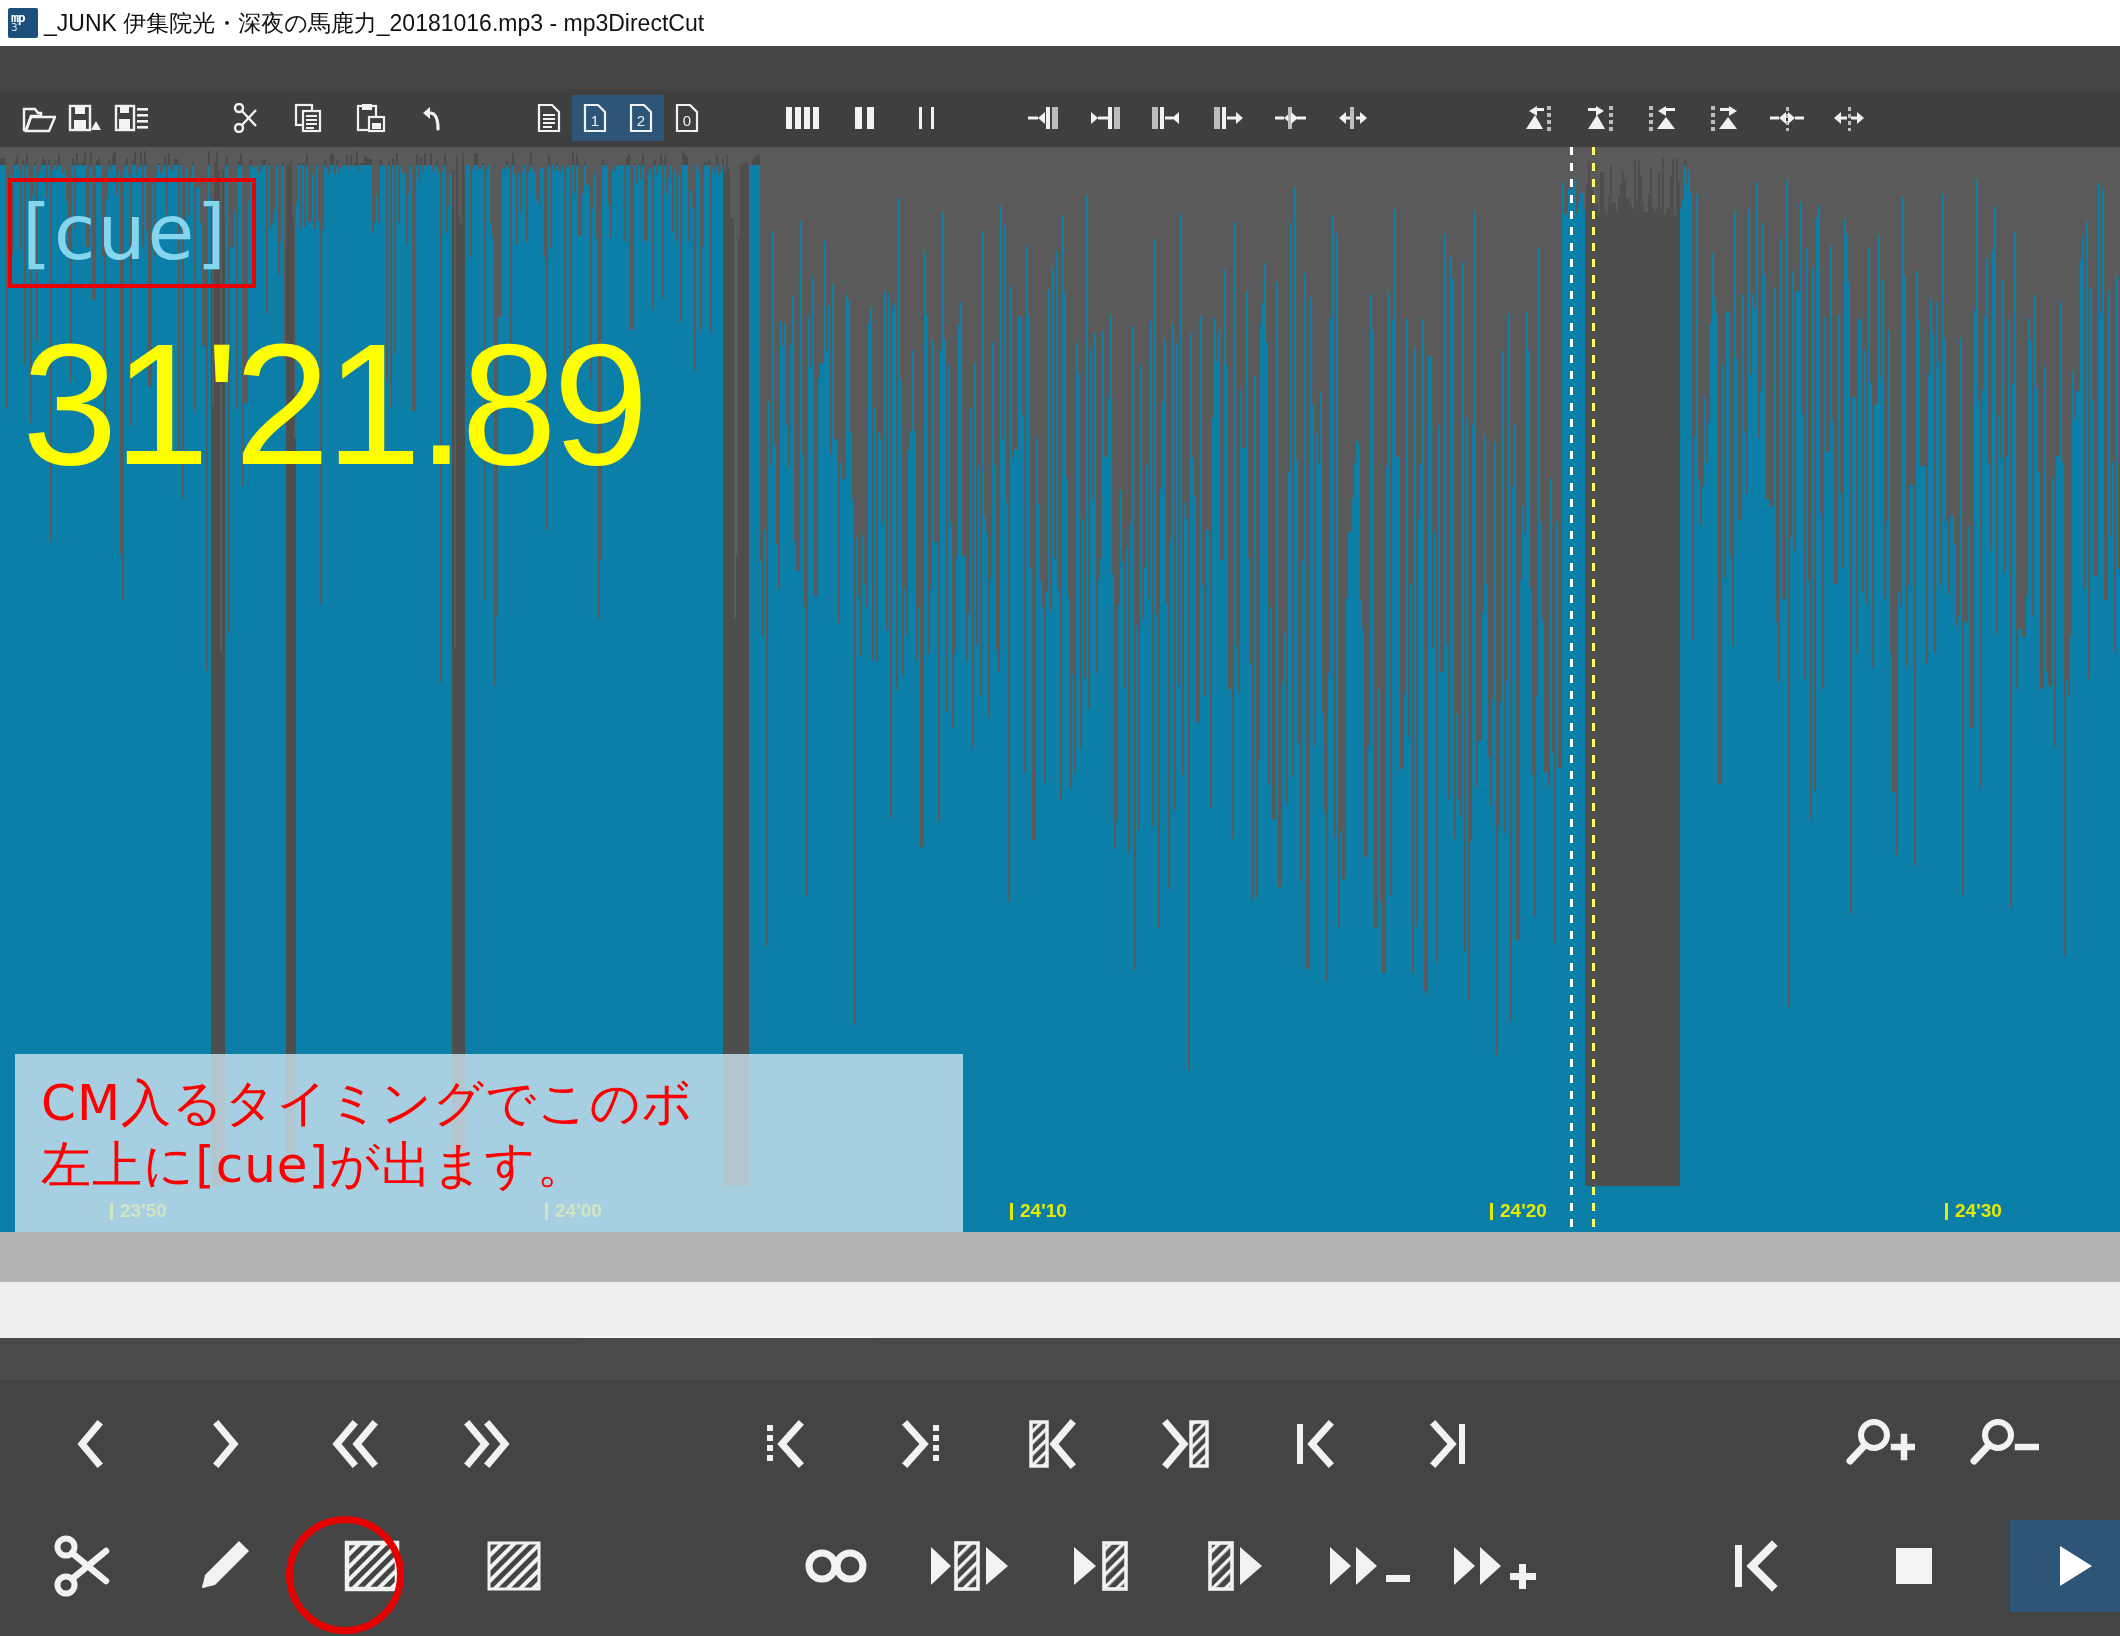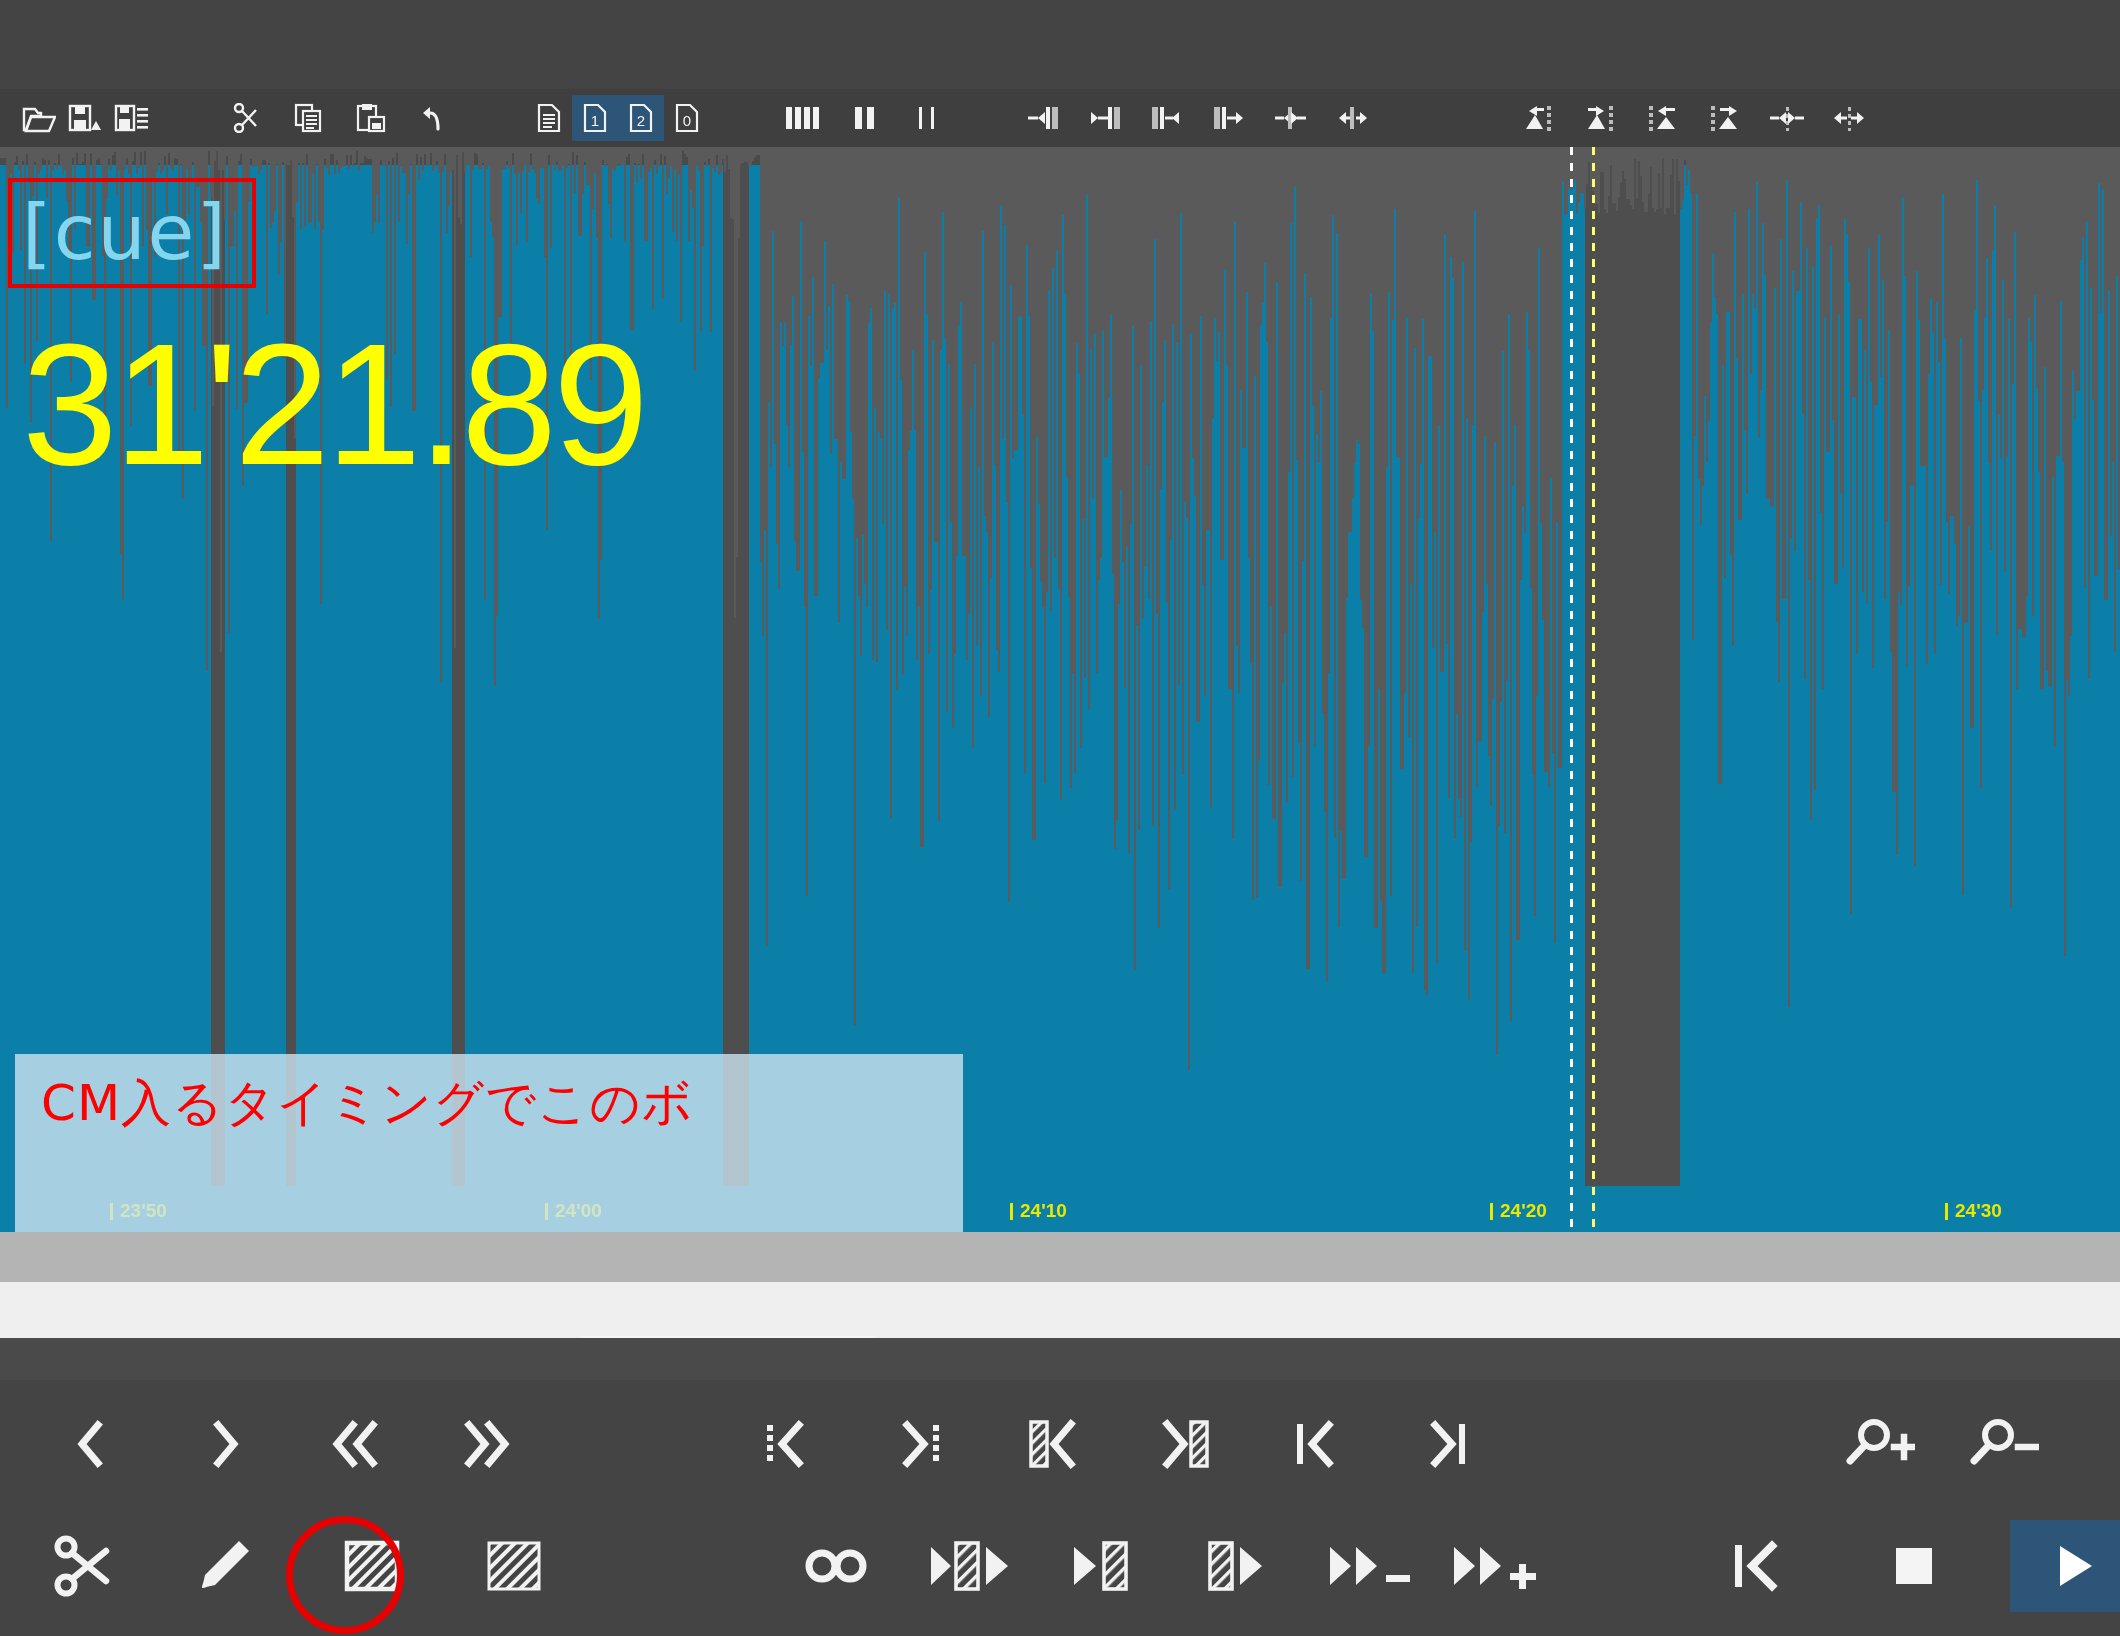--- a/index.html
+++ b/index.html
@@ -88,20 +88,27 @@
   .bgap.xl{width:200px;flex:none;}
   .circle-hl{position:absolute;left:286px;top:1516px;width:118px;height:118px;
              border:7px solid #e60000;border-radius:50%;box-sizing:border-box;pointer-events:none;}
   svg{display:block;}
 </style>
 </head>
 <body>
 
 <div id="app">
 
+  <div class="titlebar">
+    <div class="app-icon">
+      <div class="m1">mp</div>
+      <div class="m2">3</div>
+    </div>
+    <div class="title-text">_JUNK 伊集院光・深夜の馬鹿力_20181016.mp3 - mp3DirectCut</div>
+  </div>
 
 
   <div class="toolbar">
     <div class="tgap s"></div>
 
     <div class="tbtn">
       <svg width="34" height="30" viewBox="0 0 34 30">
           <path d="M2 6h11l3 4h3v3H9L4 27H2z" fill="none" stroke="#f2f2f2" stroke-width="2.4"></path>
           <path d="M9 14h24l-6 14H4z" fill="none" stroke="#f2f2f2" stroke-width="2.4"></path>
         </svg>
@@ -1457,20 +1464,21 @@
   <div class="marker-yellow" style="left:641px;top:1250px;height:130px"></div>
 
   <div class="cue-box"></div>
   <div class="cue-text">[cue]</div>
 
   <div class="timecode">31'21.89</div>
 
 
   <div class="anno-box">
     <div class="anno-line">CM入るタイミングでこのボ</div>
+    <div class="anno-line">左上に[cue]が出ます。</div>
   </div>
 
   <div class="midstrip"></div>
   <div class="midstrip2"></div>
   <div class="scroll-thumb"></div>
   <div class="botgray"></div>
 
   <div class="btnpanel">
 
     <div class="brow r1">

